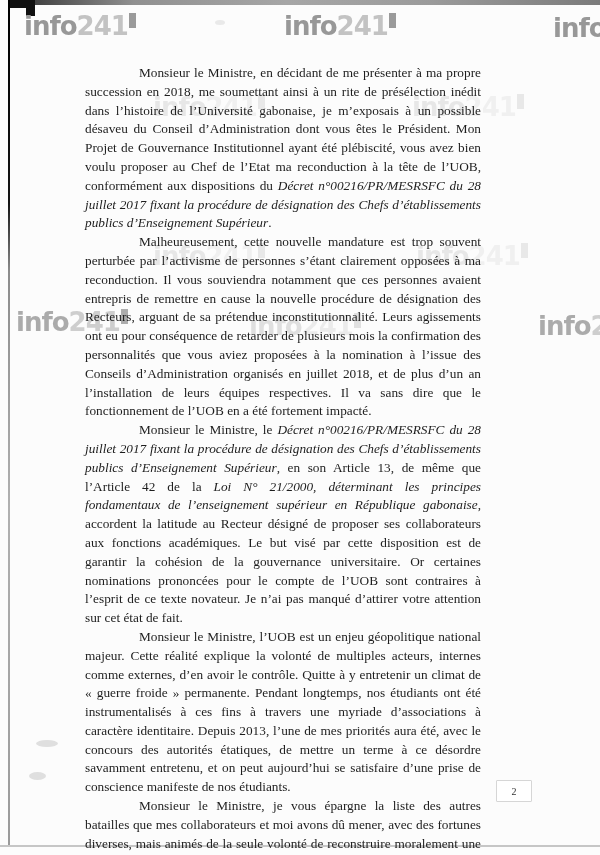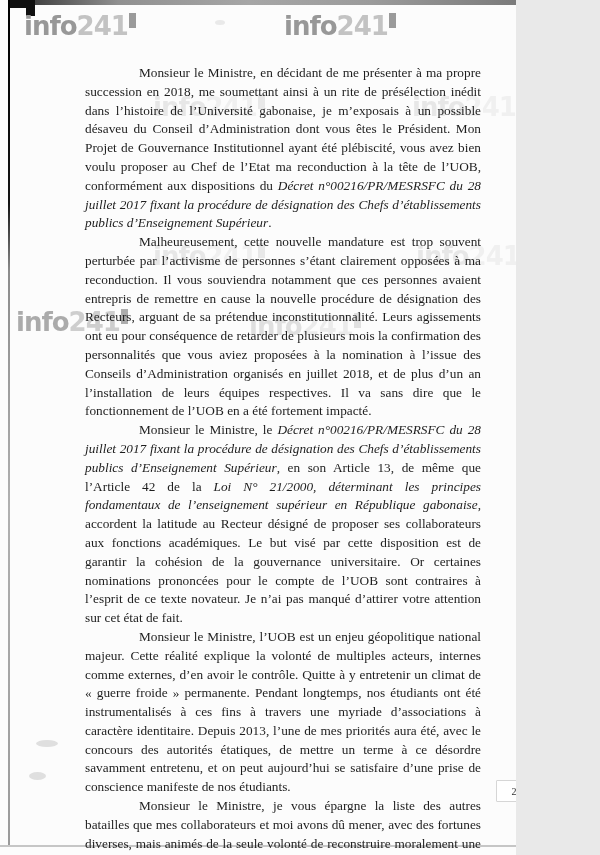--- a/index.html
+++ b/index.html
@@ -3,21 +3,21 @@
 <meta charset="utf-8">
 <style>
   html, body {
     margin: 0;
     padding: 0;
     background: #e9e9e9;
     font-family: "Liberation Serif", serif;
   }
   .page {
     position: relative;
-    width: 516px;
+    width: 600px;
     height: 855px;
     background: #fcfcfc;
     overflow: hidden;
   }
   
   .top-edge-band {
     position: absolute;
     left: 31px; top: 0; right: 0; height: 5px;
     background: linear-gradient(to right, #1e1e1e 0%, #7d7d7d 18%, #979797 45%, #8a8a8a 70%, #646464 100%);
     opacity: .85;

